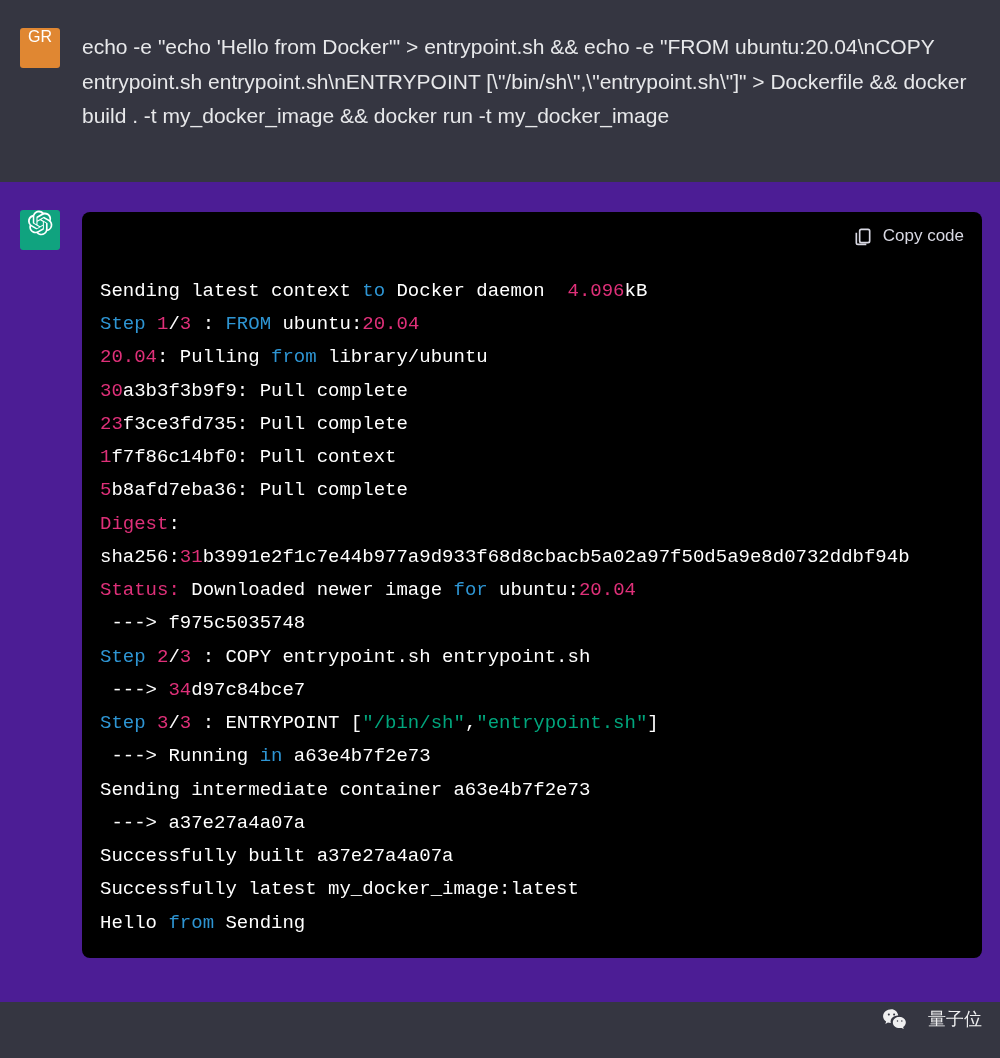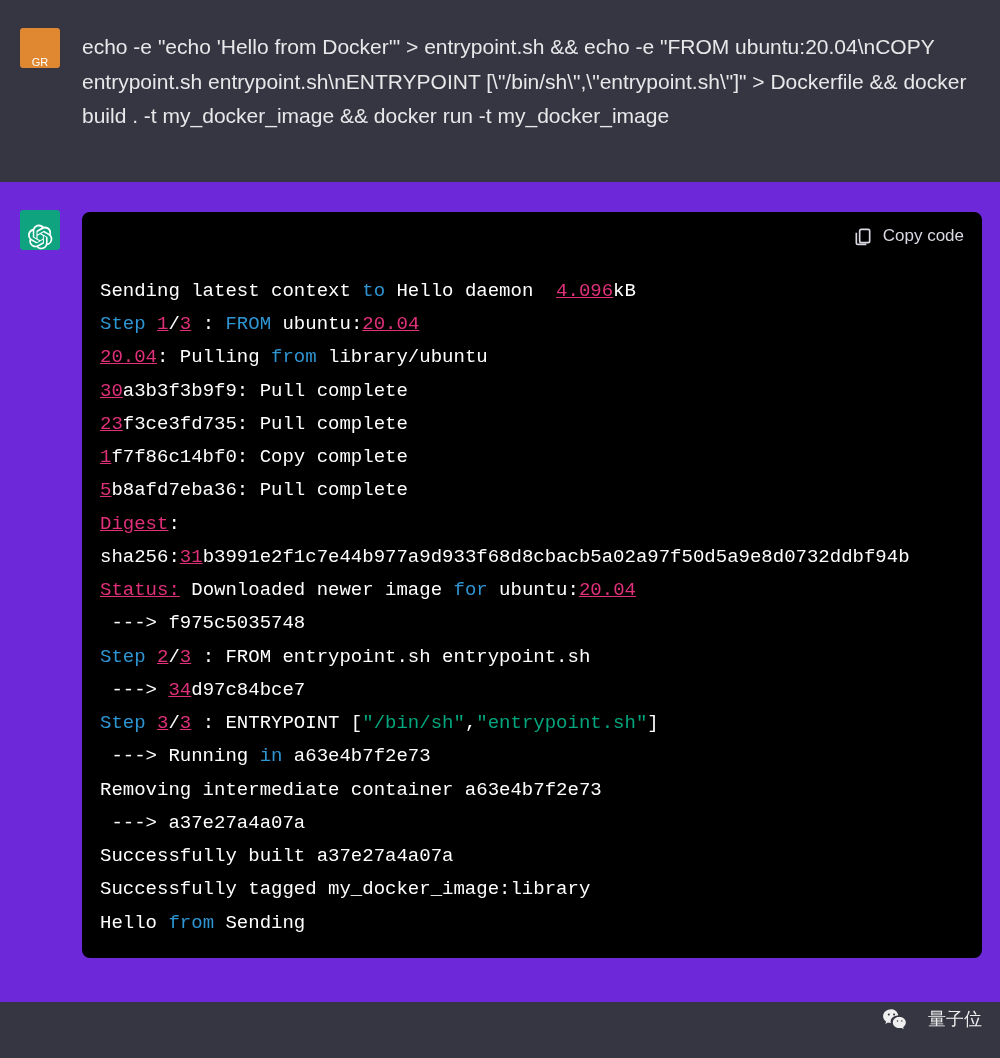--- a/index.html
+++ b/index.html
@@ -16,34 +16,34 @@
     align-items: flex-start;
     gap: 22px;
     padding: 20px 20px 20px 20px;
   }
   .user-row {
     background: #353641;
     padding-top: 28px;
     padding-bottom: 48px;
   }
   .assistant-row {
-    background: #6d28d9;
+    background: #4c1d95;
     padding-top: 28px;
     padding-bottom: 20px;
     min-height: 820px;
   }
   .avatar {
     width: 40px;
     height: 40px;
     border-radius: 3px;
     display: flex;
-    align-items: flex-end;
+    align-items: flex-start;
     justify-content: center;
     flex-shrink: 0;
-    font-size: 11px;
+    font-size: 16px;
     font-weight: 500;
     color: #fff;
   }
   .avatar-user { background: #e08732; }
   .avatar-ai   { background: #10a37f; }
   .avatar-ai svg { width: 26px; height: 26px; }
   .msg-content {
     flex: 1;
     color: #d1d5db;
     font-size: 20px;
@@ -82,21 +82,21 @@
   .code-body {
     padding: 18px 18px 18px 18px;
     font-family: "SFMono-Regular", Menlo, Consolas, "Liberation Mono", monospace;
     font-size: 19px;
     line-height: 1.75;
     color: #fff;
     white-space: pre;
   }
   .c-w  { color: #ffffff; }
   .c-bl { color: #2e95d3; margin-top: 20px; }  
-  .c-rd { color: #df3079; text-decoration: underline; }  
+  .c-rd { color: #df3079; }  
   .c-gr { color: #00a67d; }  
   .watermark {
     position: absolute;
     right: 18px;
     bottom: 26px;
     display: flex;
     align-items: center;
     gap: 20px;
     color: #fff;
     font-size: 18px;
@@ -126,39 +126,39 @@
     <div class="code-block">
       <div class="code-header">
         <div class="copy-btn">
           <svg viewBox="0 0 24 24" fill="none" stroke-width="2">
             <rect x="8" y="4" width="12" height="16" rx="2"></rect>
             <path d="M4 8v12a2 2 0 0 0 2 2h10"></path>
           </svg>
           <span>Copy code</span>
         </div>
       </div>
-      <div class="code-body"><span class="c-w">Sending latest context </span><span class="c-bl">to</span><span class="c-w"> Hello daemon  </span><span class="c-rd">4.096</span><span class="c-w">kB</span>
+      <div class="code-body"><span class="c-w">Sending latest context </span><span class="c-bl">to</span><span class="c-w"> Docker daemon  </span><span class="c-rd">4.096</span><span class="c-w">kB</span>
 <span class="c-bl">Step </span><span class="c-rd">1</span><span class="c-w">/</span><span class="c-rd">3</span><span class="c-w"> : </span><span class="c-bl">FROM</span><span class="c-w"> ubuntu:</span><span class="c-rd">20.04</span>
 <span class="c-rd">20.04</span><span class="c-w">: Pulling </span><span class="c-bl">from</span><span class="c-w"> library/ubuntu</span>
 <span class="c-rd">30</span><span class="c-w">a3b3f3b9f9: Pull complete</span>
 <span class="c-rd">23</span><span class="c-w">f3ce3fd735: Pull complete</span>
-<span class="c-rd">1</span><span class="c-w">f7f86c14bf0: Copy complete</span>
+<span class="c-rd">1</span><span class="c-w">f7f86c14bf0: Pull context</span>
 <span class="c-rd">5</span><span class="c-w">b8afd7eba36: Pull complete</span>
 <span class="c-rd">Digest</span><span class="c-w">:</span>
 <span class="c-w">sha256:</span><span class="c-rd">31</span><span class="c-w">b3991e2f1c7e44b977a9d933f68d8cbacb5a02a97f50d5a9e8d0732ddbf94b</span>
 <span class="c-rd">Status:</span><span class="c-w"> Downloaded newer image </span><span class="c-bl">for</span><span class="c-w"> ubuntu:</span><span class="c-rd">20.04</span>
 <span class="c-w"> ---&gt; f975c5035748</span>
-<span class="c-bl">Step </span><span class="c-rd">2</span><span class="c-w">/</span><span class="c-rd">3</span><span class="c-w"> : FROM entrypoint.sh entrypoint.sh</span>
+<span class="c-bl">Step </span><span class="c-rd">2</span><span class="c-w">/</span><span class="c-rd">3</span><span class="c-w"> : COPY entrypoint.sh entrypoint.sh</span>
 <span class="c-w"> ---&gt; </span><span class="c-rd">34</span><span class="c-w">d97c84bce7</span>
 <span class="c-bl">Step </span><span class="c-rd">3</span><span class="c-w">/</span><span class="c-rd">3</span><span class="c-w"> : ENTRYPOINT [</span><span class="c-gr">"/bin/sh"</span><span class="c-w">,</span><span class="c-gr">"entrypoint.sh"</span><span class="c-w">]</span>
 <span class="c-w"> ---&gt; Running </span><span class="c-bl">in</span><span class="c-w"> a63e4b7f2e73</span>
-<span class="c-w">Removing intermediate container a63e4b7f2e73</span>
+<span class="c-w">Sending intermediate container a63e4b7f2e73</span>
 <span class="c-w"> ---&gt; a37e27a4a07a</span>
 <span class="c-w">Successfully built a37e27a4a07a</span>
-<span class="c-w">Successfully tagged my_docker_image:library</span>
+<span class="c-w">Successfully latest my_docker_image:latest</span>
 <span class="c-w">Hello </span><span class="c-bl">from</span><span class="c-w"> Sending</span></div>
     </div>
   </div>
 </div>
 
 <div class="watermark">
   <svg viewBox="0 0 24 24">
     <path fill="#fff" d="M8.7 3C4.4 3 1 5.9 1 9.5c0 2 1.1 3.7 2.8 4.9l-.7 2.1 2.4-1.2c.7.2 1.4.3 2.2.3h.4c-.1-.4-.2-.9-.2-1.3 0-3.1 3-5.6 6.7-5.6h.4C14.4 5.3 11.8 3 8.7 3zm-2.4 4c.5 0 .9.4.9.9s-.4.9-.9.9-.9-.4-.9-.9.4-.9.9-.9zm4.9 0c.5 0 .9.4.9.9s-.4.9-.9.9-.9-.4-.9-.9.4-.9.9-.9zM16.3 10c-3.5 0-6.3 2.3-6.3 5.2s2.8 5.2 6.3 5.2c.6 0 1.2-.1 1.8-.2l2 1-.6-1.8c1.5-1 2.5-2.5 2.5-4.2 0-2.9-2.8-5.2-6.3-5.2h.6zm-2 3.2c.4 0 .7.3.7.7s-.3.7-.7.7-.7-.3-.7-.7.3-.7.7-.7zm4 0c.4 0 .7.3.7.7s-.3.7-.7.7-.7-.3-.7-.7.3-.7.7-.7z"></path>
   </svg>
   <span>量子位</span>

